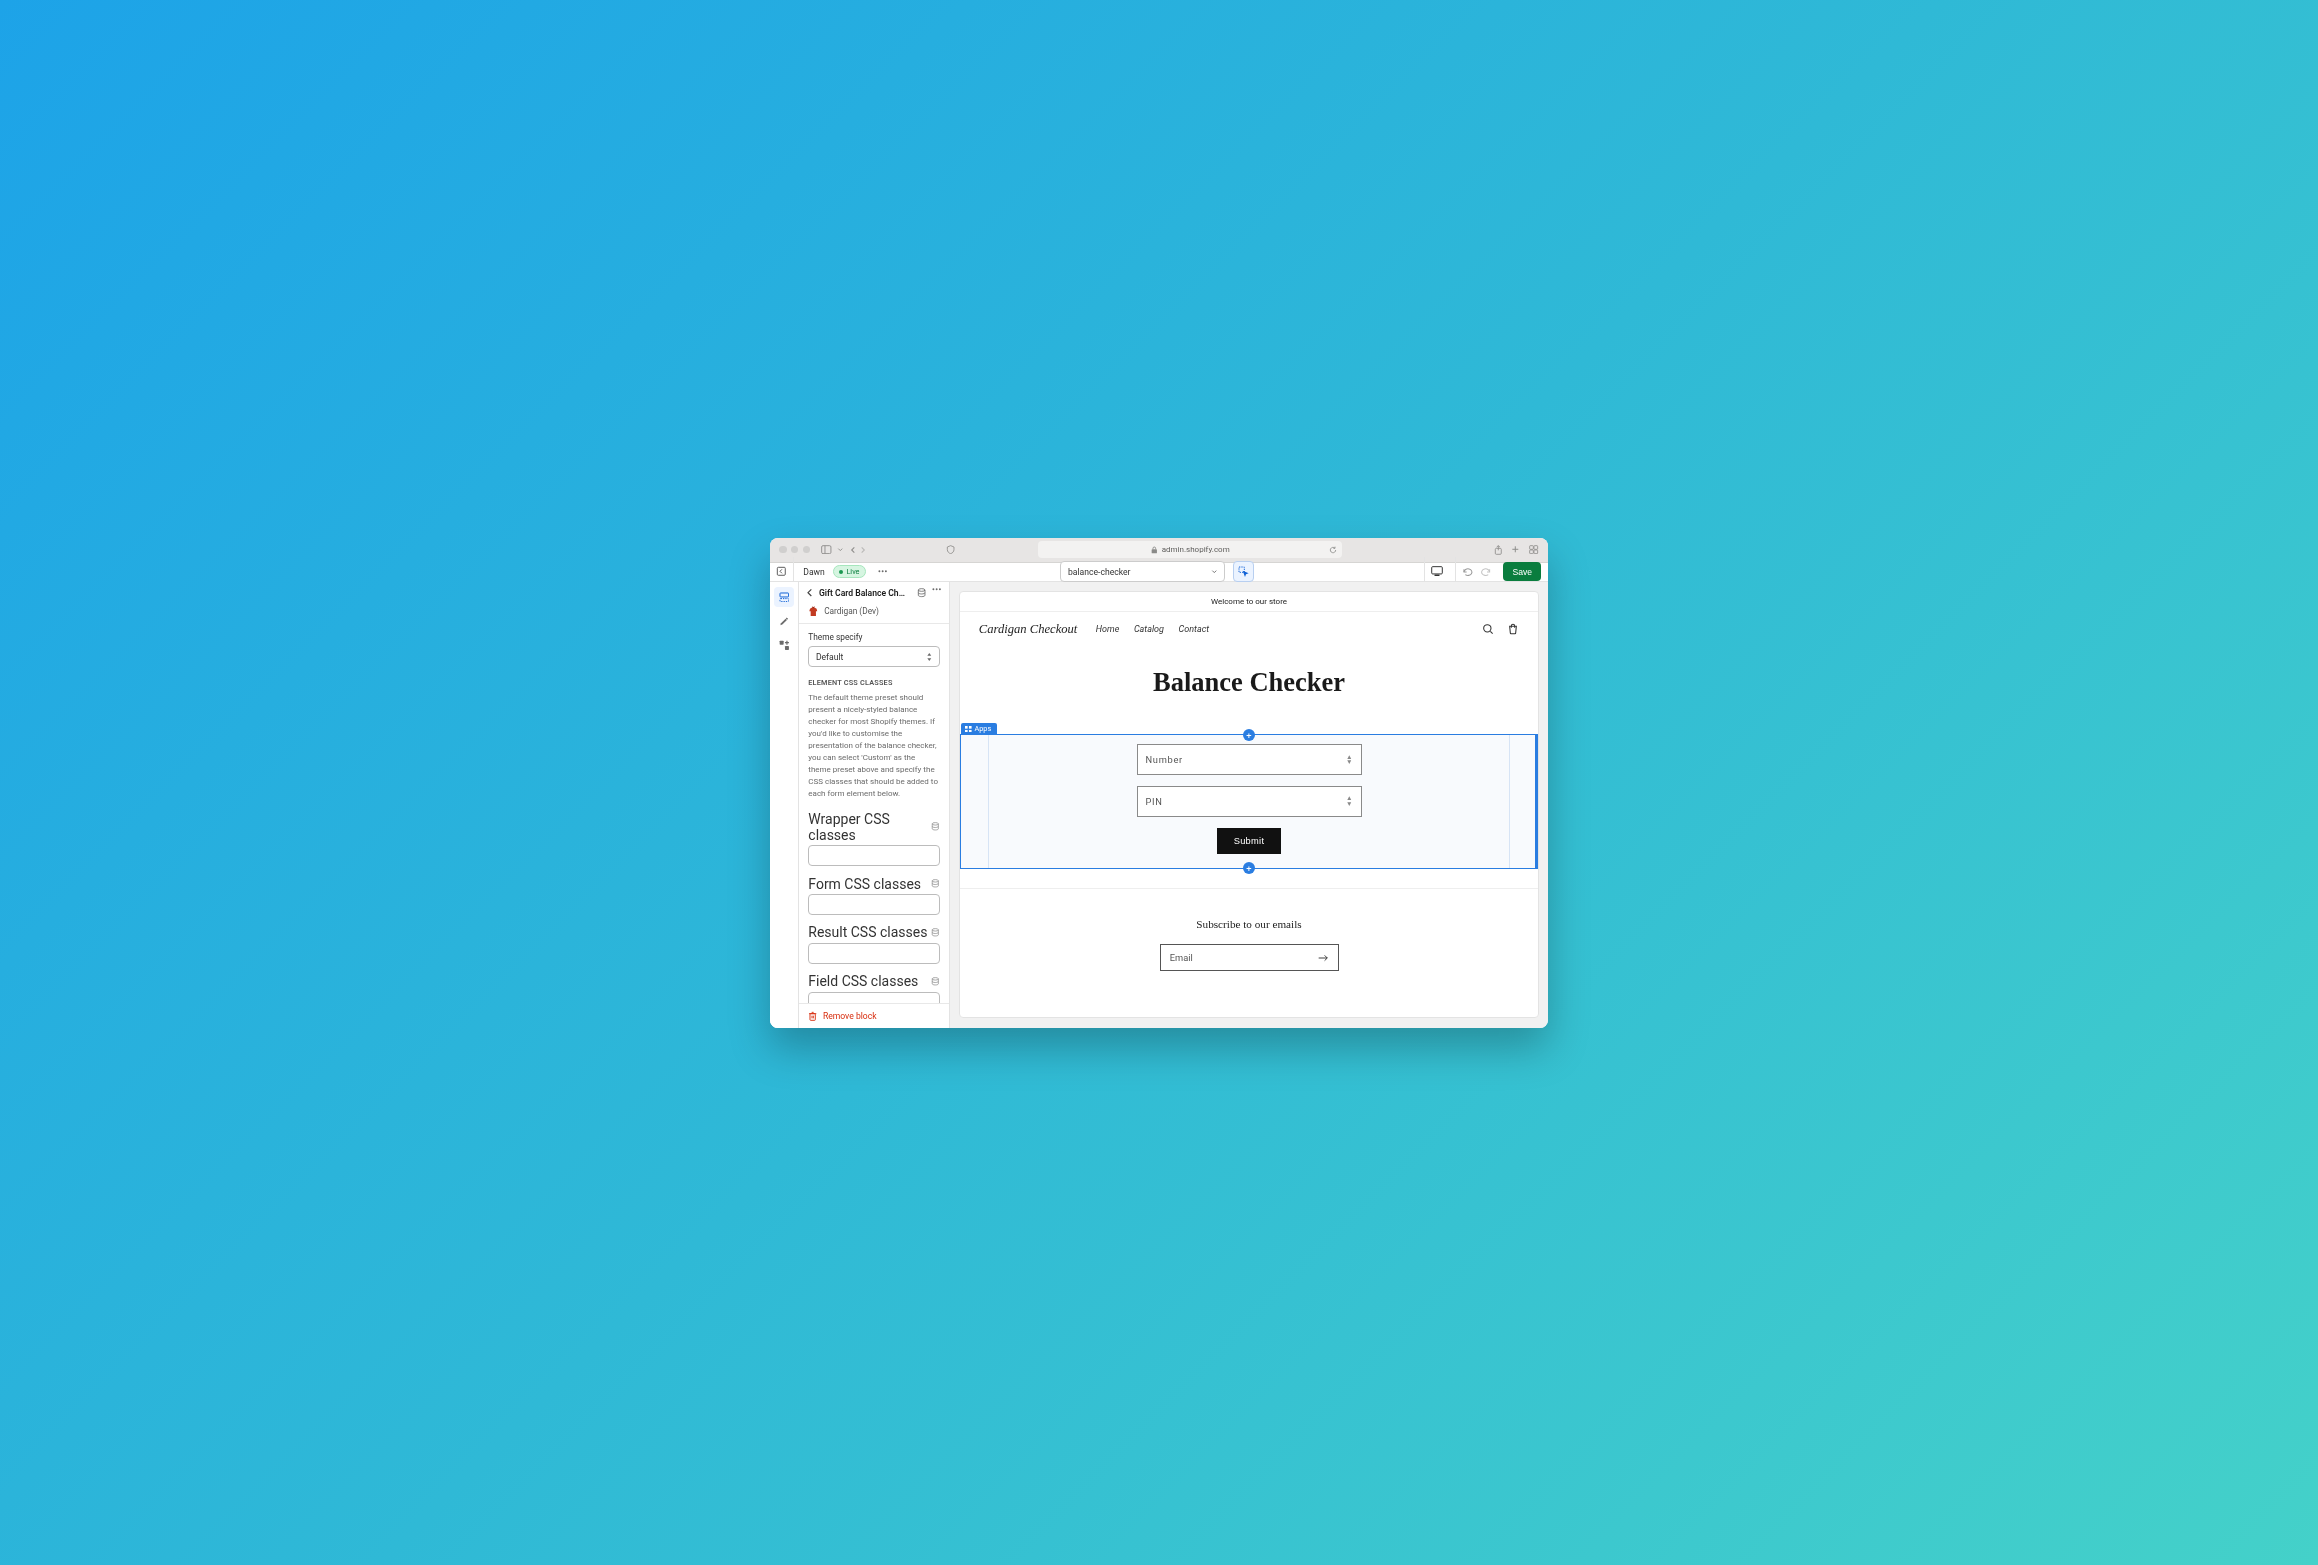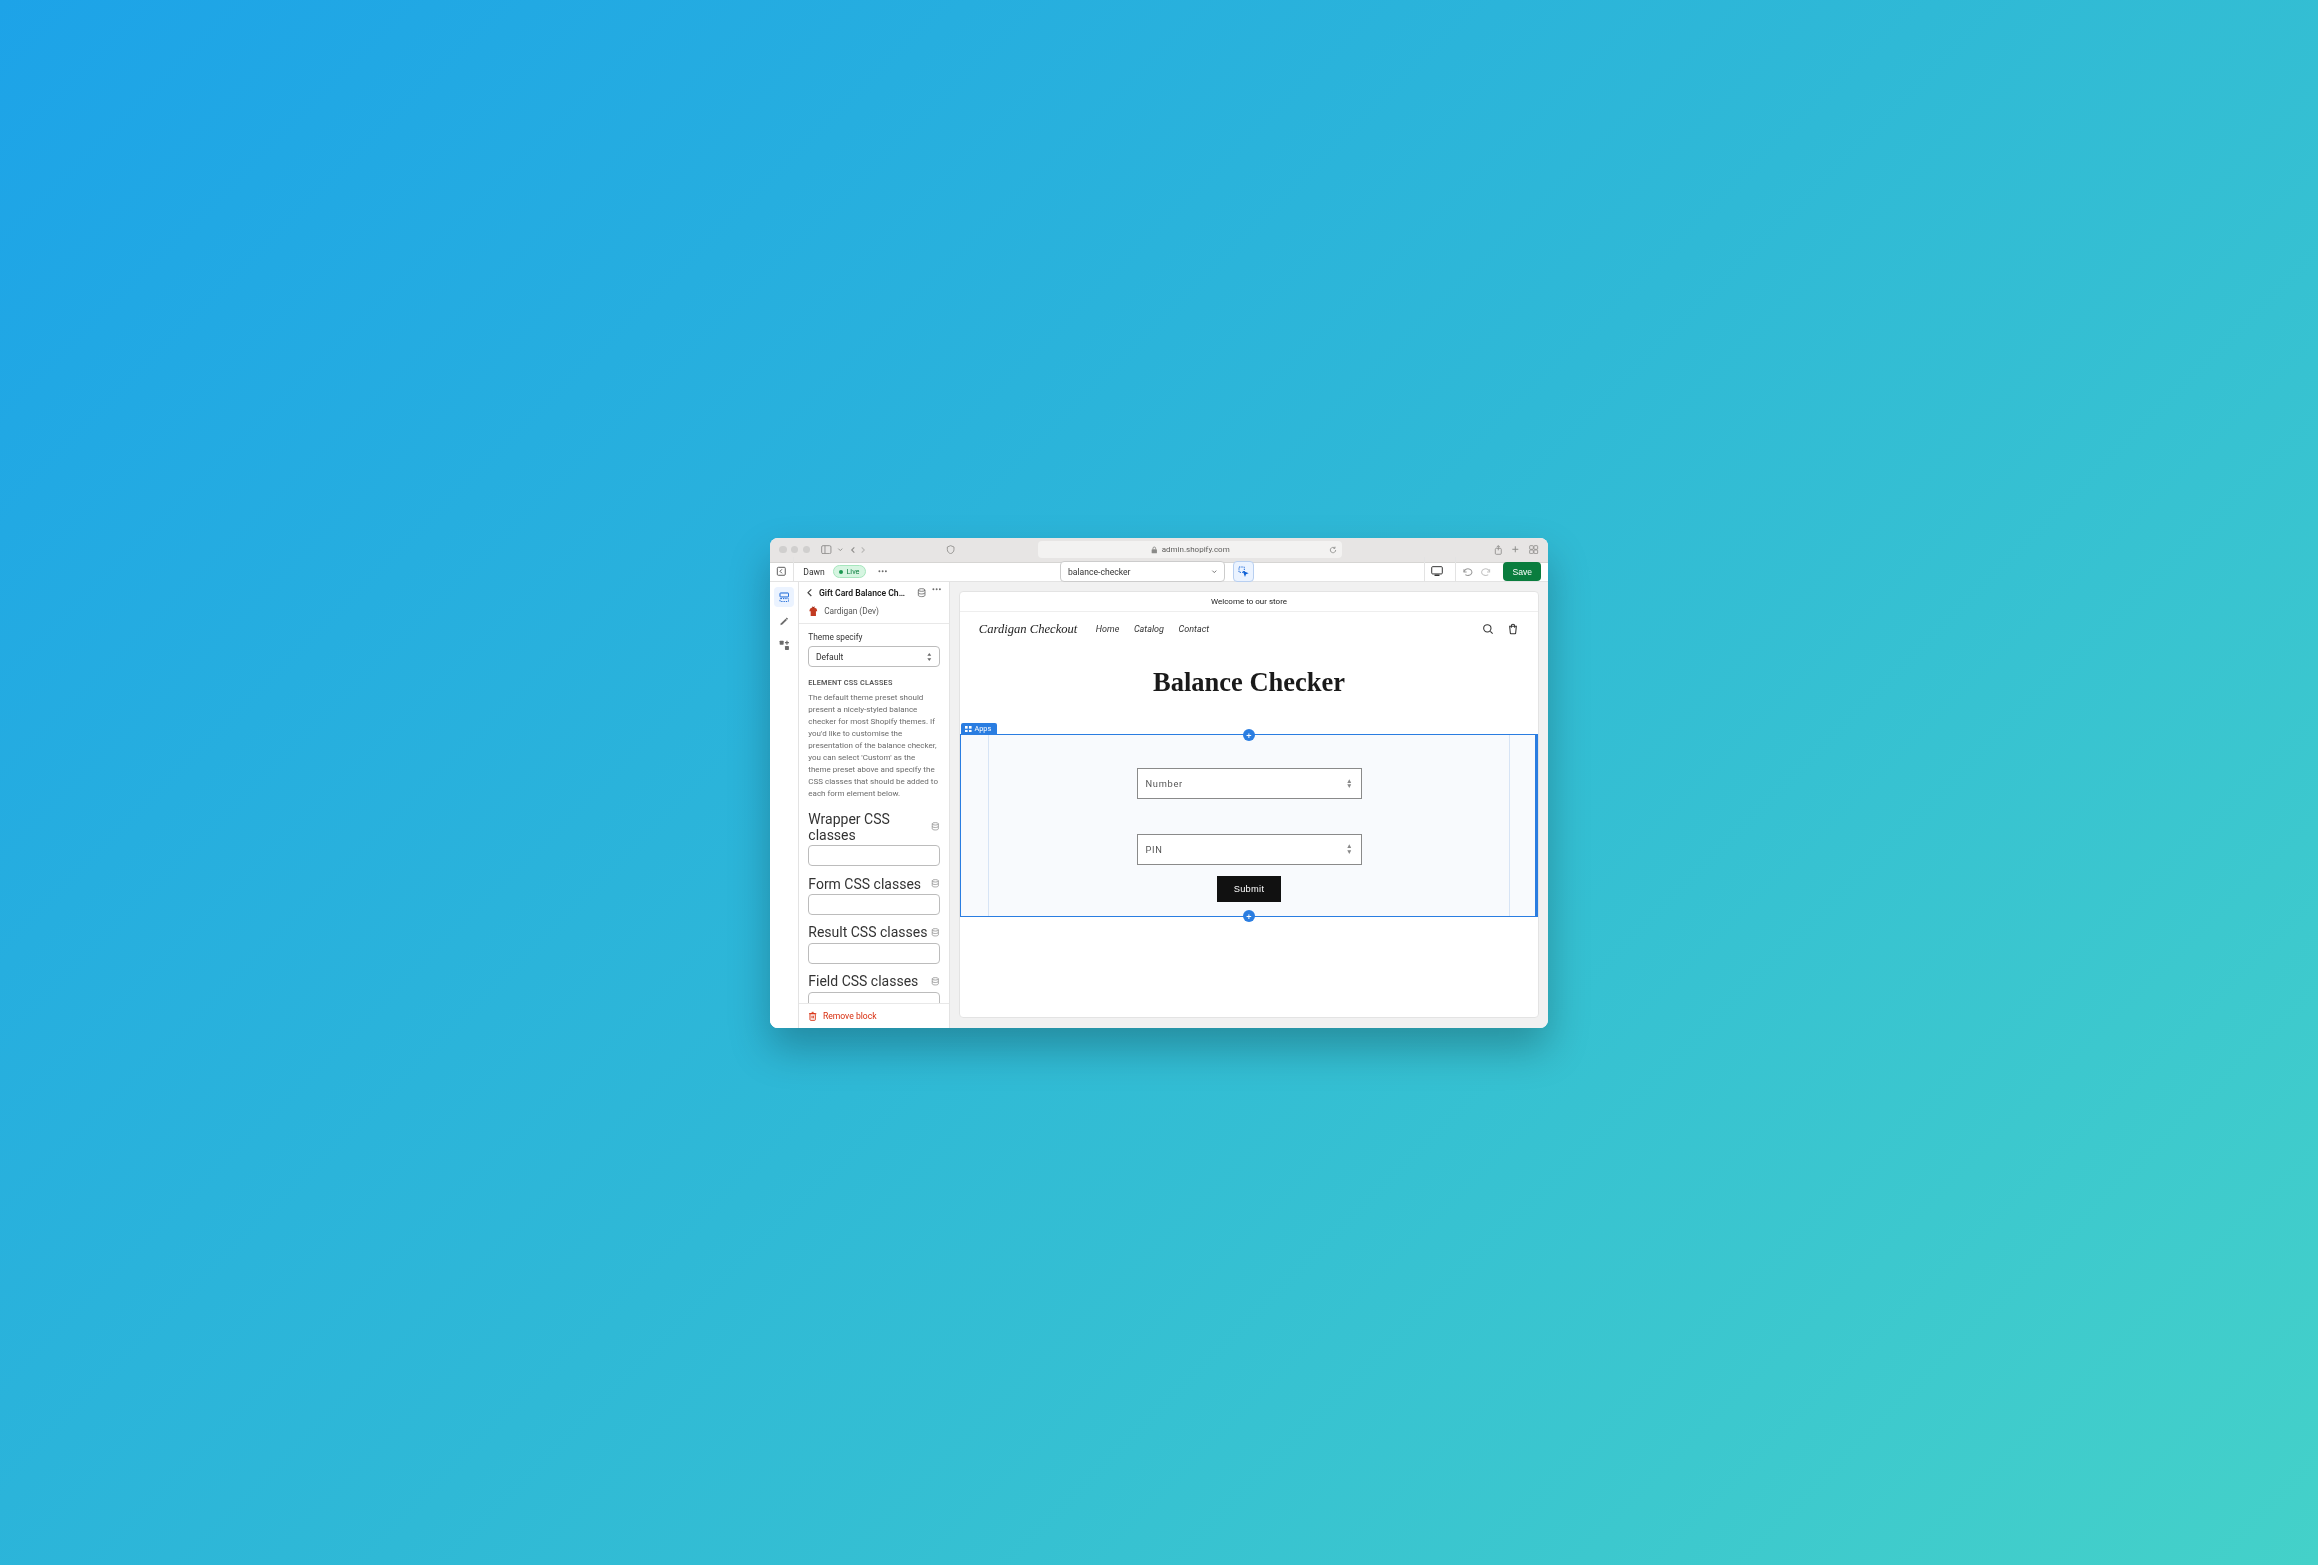--- a/index.html
+++ b/index.html
@@ -177,21 +177,20 @@
   .add-bottom { bottom:-6px; }
   .right-handle { position:absolute; right:-0.7px; top:0; bottom:0; width:2px; background:#2a7de1;}
   .inner-panel {
     margin:0 26.5px; border-left:0.7px solid #d7e4f5; border-right:0.7px solid #d7e4f5;
     padding:9.3px 0 14.6px 0; display:flex; flex-direction:column; align-items:center; gap:10.6px;
   }
   .form-input {
     width:225px; height:31px; border:0.7px solid #8a8a8a; background:#fff;
     padding:0 8px; font-size:9.3px; color:#333; display:flex; align-items:center; justify-content:space-between;
     font-family: inherit;
-    margin-top: 24px;
   }
   .form-input .stepper { color:#888; font-size:6.6px; line-height:5.3px;}
   .submit-btn {
     background:#111; color:#fff; border:none; padding:8px 17px;
     font-size:9.3px; letter-spacing:0.3px; cursor:pointer;
   }
 
   .subscribe { text-align:center; padding:29px 0 20px 0; border-top:0.7px solid #eee; margin-top:18.5px;}
   .subscribe h3 { font-family: Georgia, serif; font-weight:400; font-size:11.2px; color:#222; margin-bottom:14.6px;}
   .email-box {
@@ -534,20 +533,32 @@
                 <span class="stepper">▲<br>▼</span>
               </div>
               <div class="form-input">
                 <span style="color:#555;letter-spacing:0.7px;">PIN</span>
                 <span class="stepper">▲<br>▼</span>
               </div>
               <button class="submit-btn">Submit</button>
             </div>
           </div>
 
+          <div class="subscribe" style="width:100%;">
+            <h3>Subscribe to our emails</h3>
+            <div class="email-box">
+              <span>Email</span>
+              <span>
+                <svg width="10.6" height="8" viewBox="0 0 16 12" fill="none" stroke="#333" stroke-width="1.4">
+                    <line x1="1" y1="6" x2="14" y2="6"></line>
+                    <polyline points="10,2 14,6 10,10"></polyline>
+                  </svg>
+              </span>
+            </div>
+          </div>
 
         </div>
       </div>
     </div>
 
   </div>
 </div>
 
 
 </body></html>

